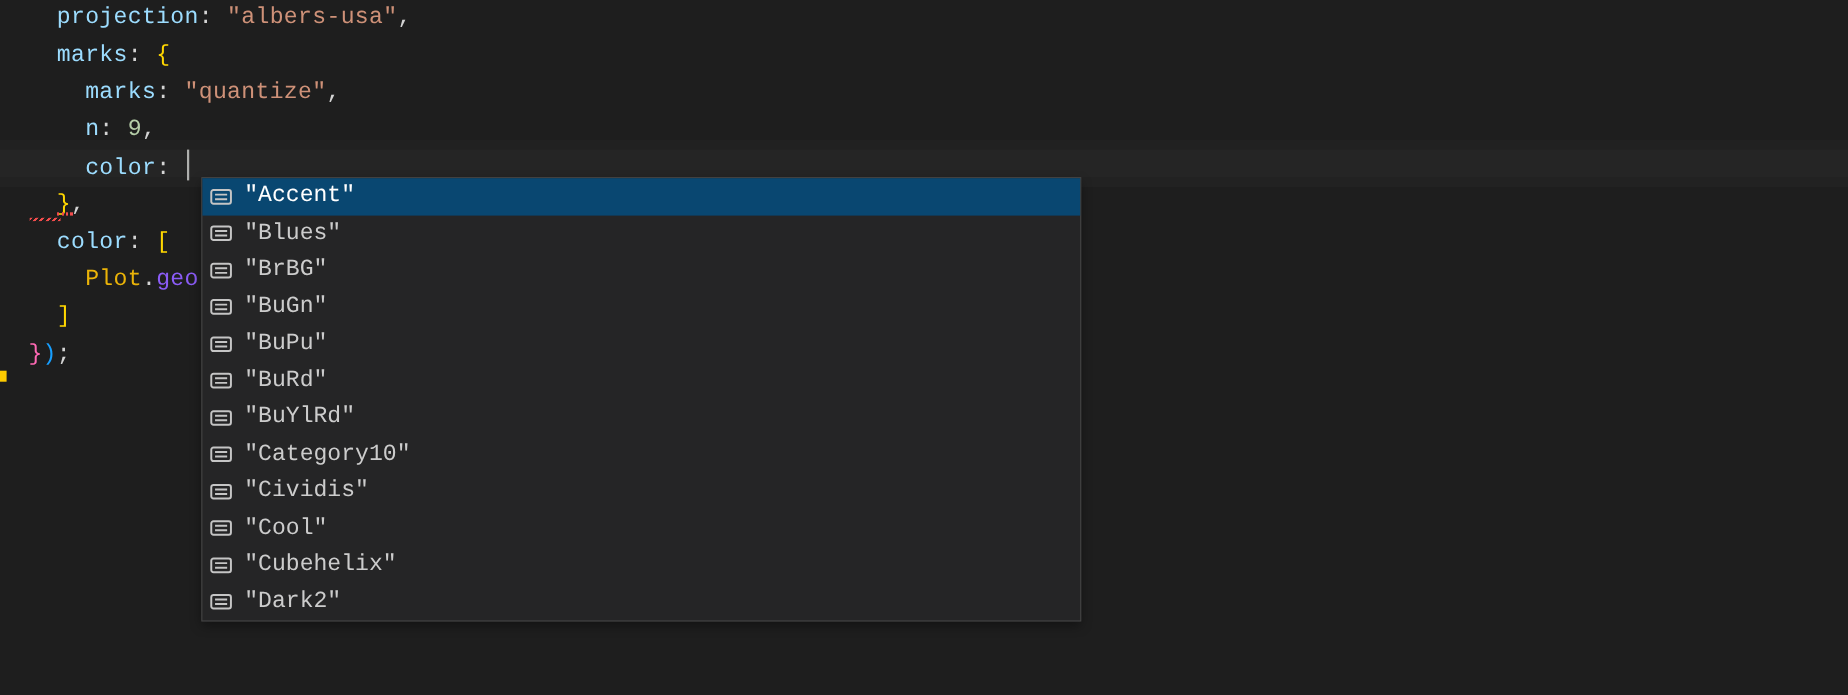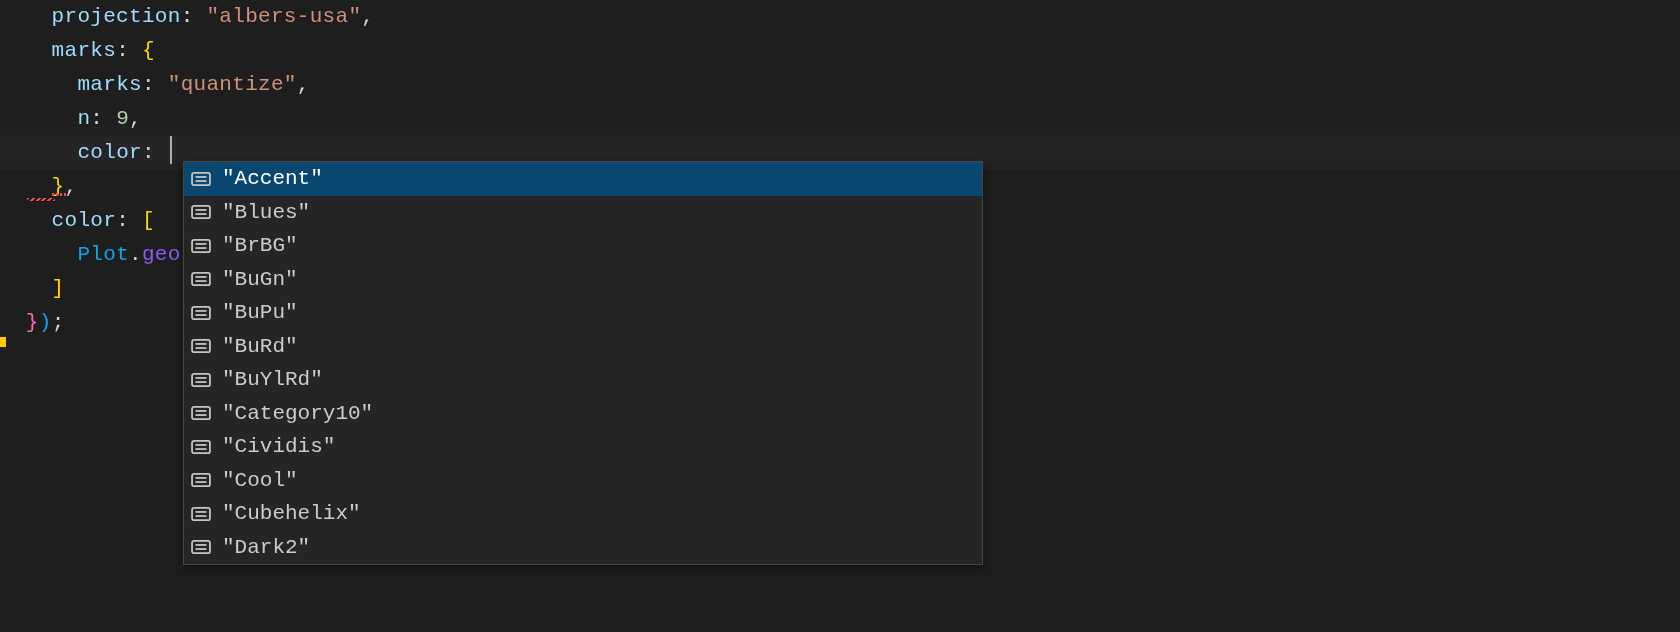--- a/index.html
+++ b/index.html
@@ -49,21 +49,21 @@
     background: rgba(255,255,255,0.015);
     z-index: 0;
   }
   .tok-key      { color: #9cdcfe; font-family: Liberation Mono, monospace; }
   .tok-string   { color: #ce9178; }
   .tok-punct    { color: #d4d4d4; }
   .tok-brace    { color: #ffd700; }
   .tok-brace-r  { color: #ff69b4; }
   .tok-brace-b  { color: #179fff; }
   .tok-number   { color: #b5cea8; }
-  .tok-var      { color: #0ea5e9; }
+  .tok-var      { color: #eab308; }
   .tok-method   { color: #8b5cf6; }
   .cursor {
     display: inline-block;
     width: 2px;
     height: 28px;
     background: #aeafad;
     vertical-align: -6px;
     margin-left: 2px;
   }
   .error-brace {

